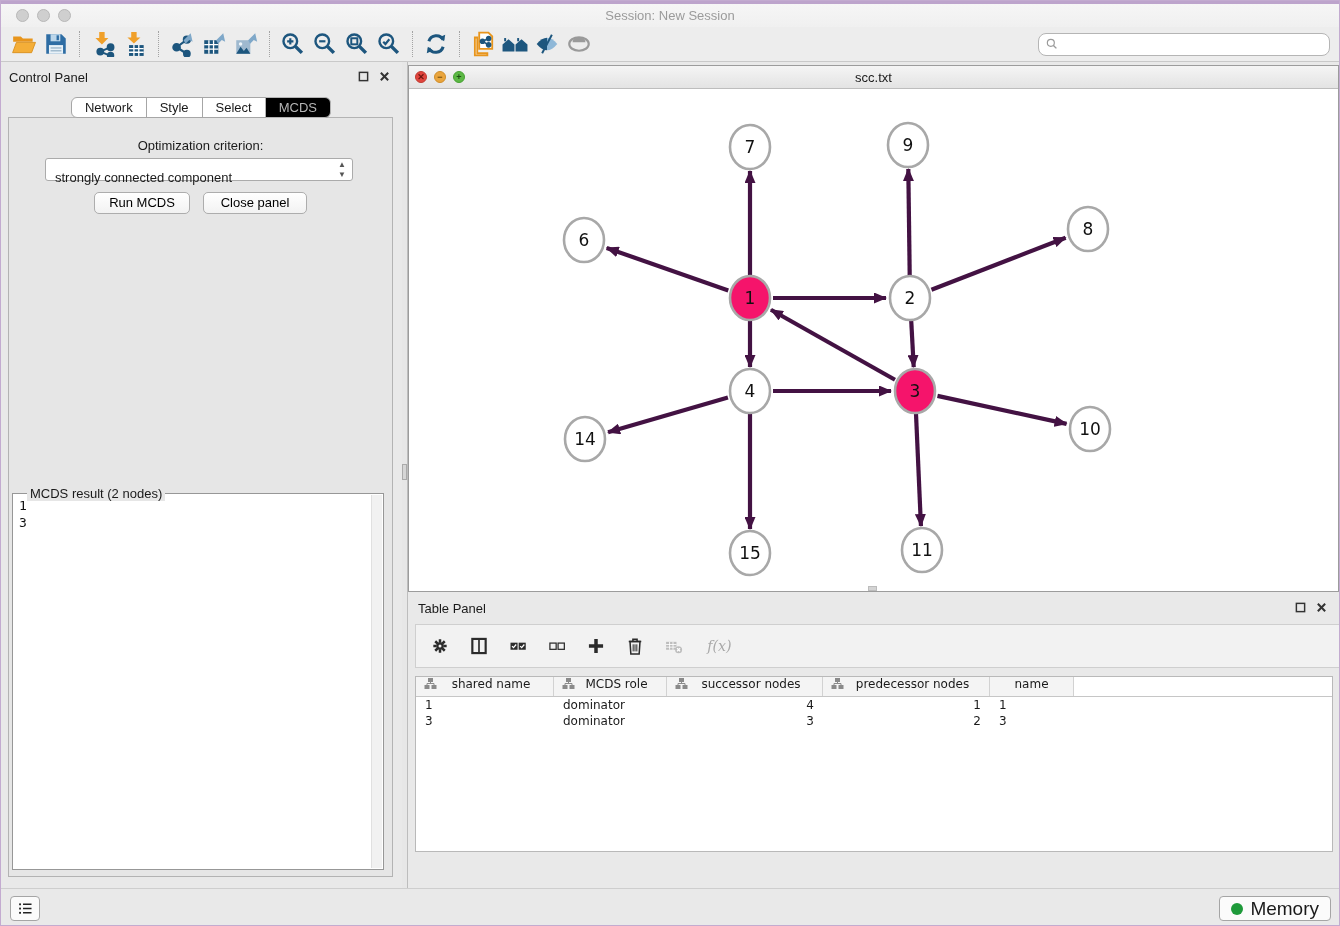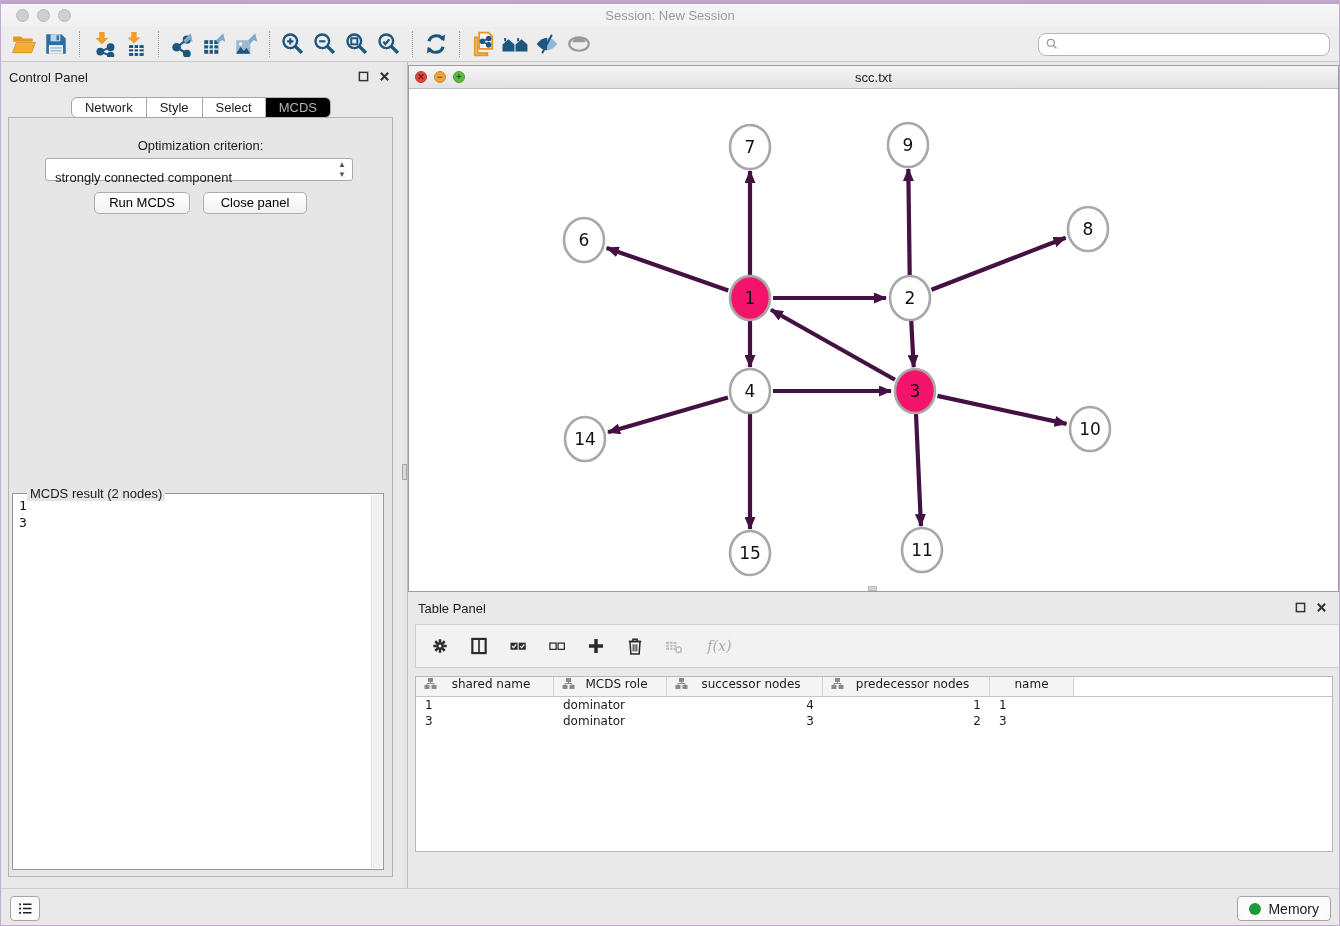--- a/index.html
+++ b/index.html
@@ -87,21 +87,21 @@
   .ta-r { text-align:right; } .ta-l { text-align:left; }
   .tp-tabs { position:absolute; top:270px; left:0; right:0; display:flex; justify-content:center; }
   .tp-tabs .tab { height:22px; line-height:20px; padding:0 14px; }
 
   
   .status { position:absolute; left:0; top:888px; width:1340px; height:38px; background:#e9e9e9; border-top:1px solid #cecece; }
   .list-btn { position:absolute; left:10px; top:7px; width:30px; height:25px; background:#fbfbfb;
               border:1px solid #a5a5a5; border-radius:4px; display:flex; align-items:center; justify-content:center; }
   .list-btn svg { width:17px; height:17px; }
   .mem-btn { position:absolute; right:9px; top:7px; height:25px; background:#fbfbfb; border:1px solid #a5a5a5;
-             border-radius:4px; display:flex; align-items:center; gap:7px; padding:0 11px; font-size:14px; }
+             border-radius:4px; display:flex; align-items:center; gap:7px; padding:0 11px; font-size:19px; }
   .mem-dot { width:12px; height:12px; border-radius:50%; background:#1e9a3a; }
 </style>
 </head>
 <body>
 
 <div class="frame"></div>
 <div class="top-strip"></div>
 
 <div class="titlebar">
   <div class="tl-dots">

